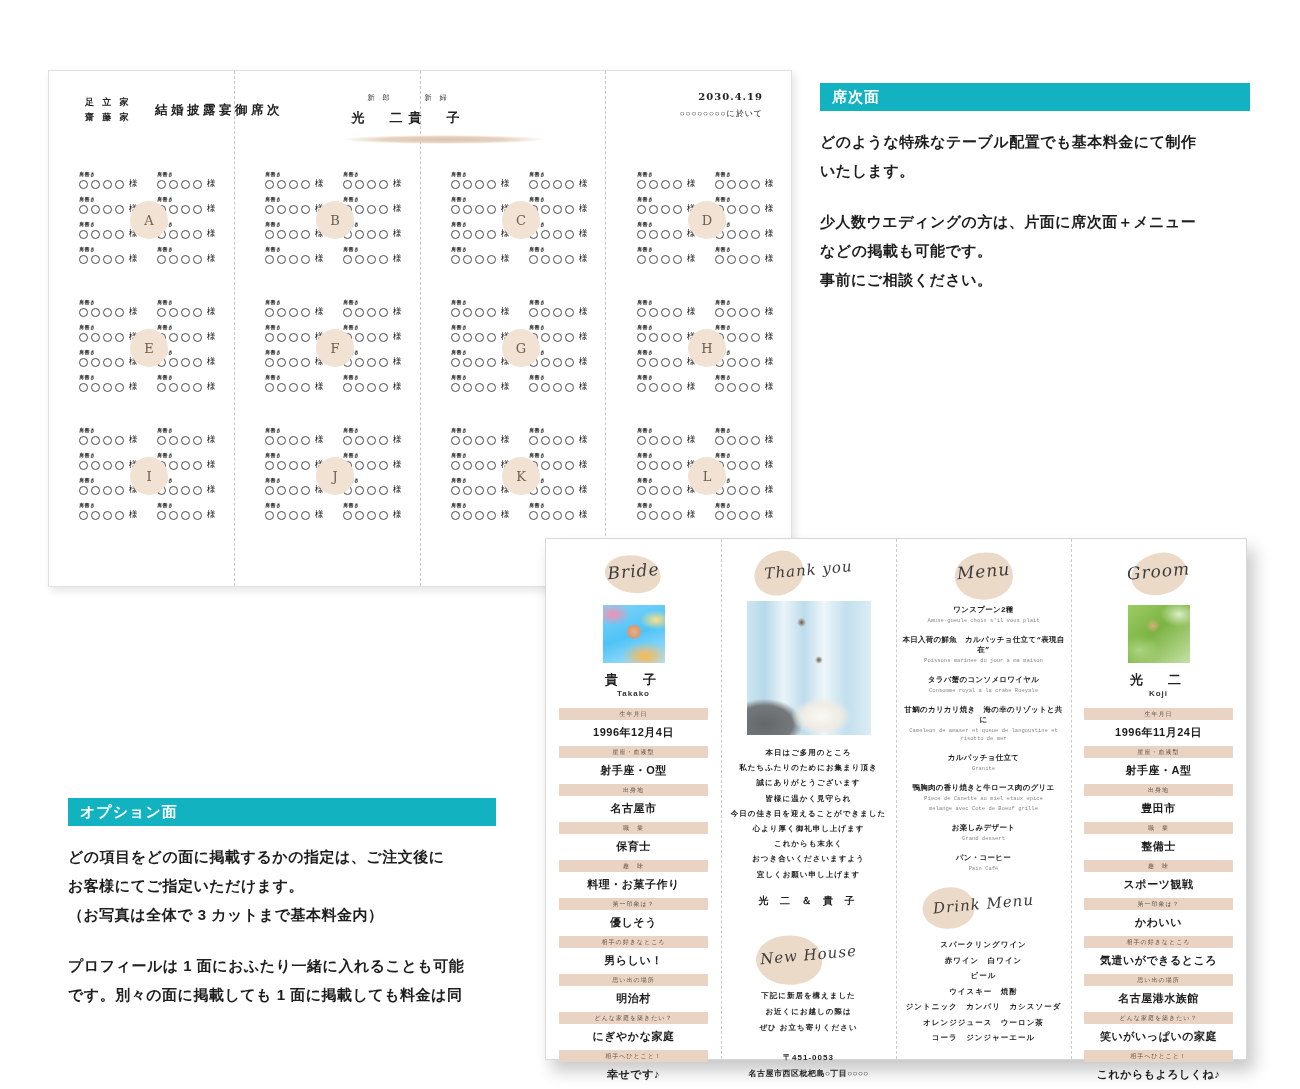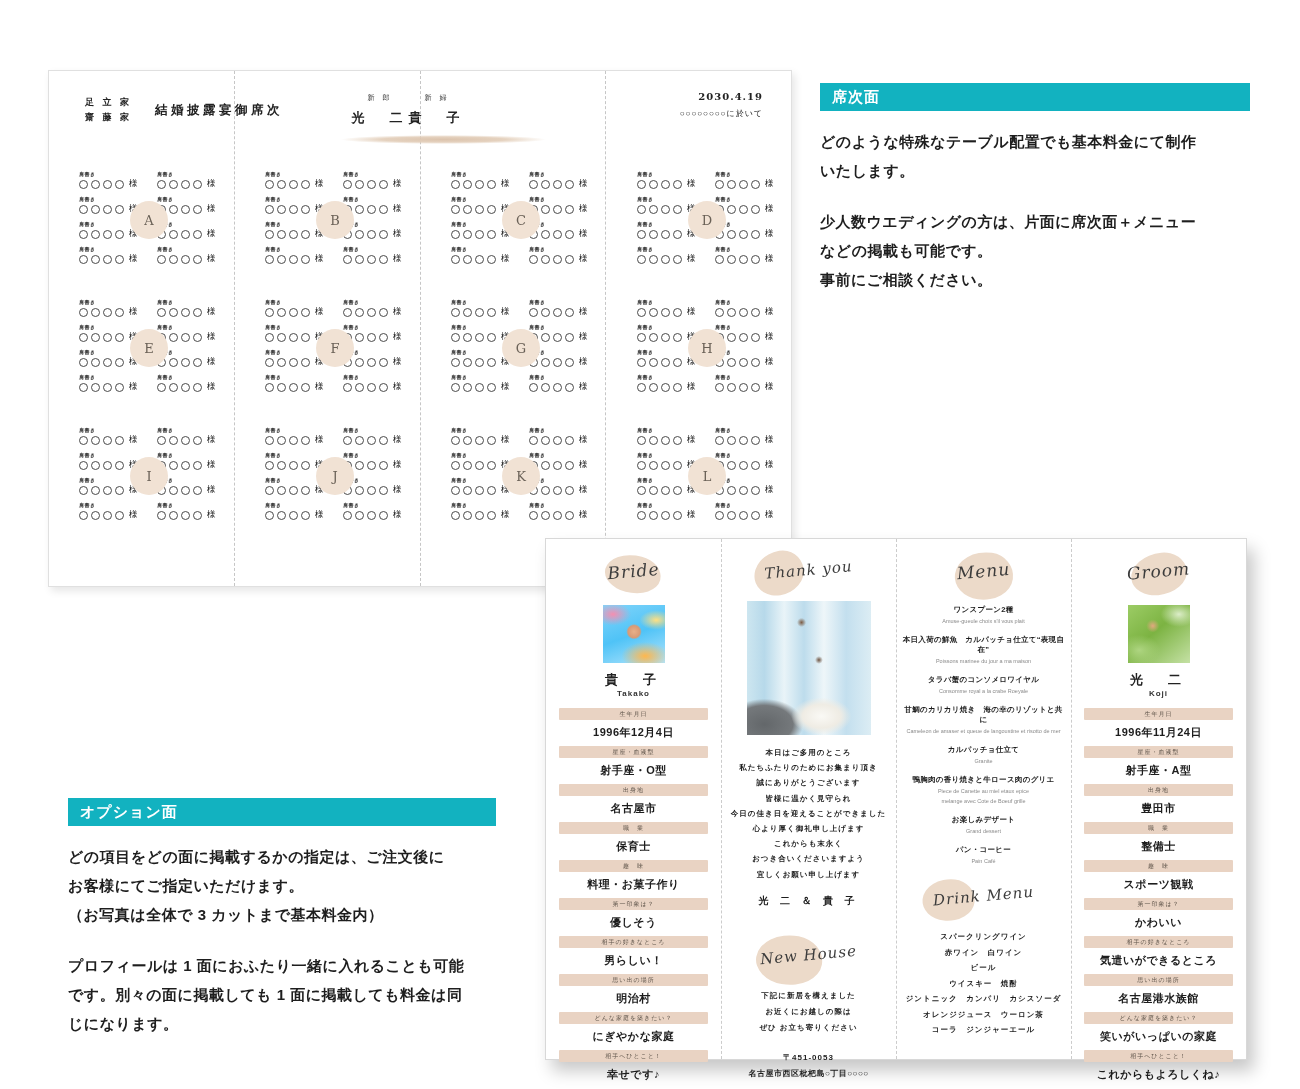--- a/index.html
+++ b/index.html
@@ -5,21 +5,21 @@
   html,body{margin:0;padding:0;background:#ffffff;}
   .canvas{position:relative;width:1300px;height:1089px;background:#fff;overflow:hidden;
           font-family:"Liberation Sans",sans-serif;color:#222;}
 
   
   .seating-page{position:absolute;left:48px;top:70px;width:742px;height:515px;background:#fff;
                 border:1px solid #e0e0e0;box-shadow:3px 4px 8px rgba(0,0,0,.10);}
   .fold-line{position:absolute;top:0;bottom:0;width:0;border-left:1px dashed #c6c6c6;}
   .fl1{left:185px}.fl2{left:371px}.fl3{left:556px}
 
-  .family-names{position:absolute;left:36px;top:24px;font-family:Liberation Sans, sans-serif;
+  .family-names{position:absolute;left:36px;top:24px;font-family:Liberation Serif, serif;
                 font-size:9px;font-weight:600;letter-spacing:3px;line-height:15px;color:#222;}
   .chart-title{position:absolute;left:106px;top:31px;font-family:"DejaVu Serif",serif;
                font-size:12.5px;font-weight:600;letter-spacing:3.5px;color:#222;}
   .couple-head{position:absolute;top:22px;width:70px;text-align:center;}
   .couple-head .cap{font-size:7px;letter-spacing:3px;font-family:"DejaVu Serif",serif;color:#333;}
   .couple-head .nm{margin-top:6px;font-size:13px;font-weight:600;letter-spacing:6px;
                    font-family:"DejaVu Serif",serif;color:#222;}
   .gh{left:296px}.bh{left:353px}
   .brush-stroke{position:absolute;left:292px;top:64px;width:205px;height:9px;border-radius:50%;
                 background:radial-gradient(ellipse closest-side,#d8bda4 0%,#e2cdb8 60%,rgba(226,205,184,0) 100%);
@@ -101,21 +101,21 @@
   .ty-lines{margin-top:2px;}
   .ty-line{font-size:7.5px;line-height:15.2px;font-weight:700;letter-spacing:1px;color:#1d1d1d;}
   .ty-names{margin-top:12px;font-size:10px;font-weight:700;letter-spacing:4px;color:#1d1d1d;
             font-family:"DejaVu Serif",serif;}
   .nh-wrap{margin-top:28px;}
   .nh-lines{margin-top:6px;}
   .nh-line{font-size:7.5px;line-height:16px;font-weight:700;letter-spacing:1px;color:#1d1d1d;}
   .nh-postal{margin-top:16px;font-size:8px;font-weight:700;letter-spacing:1px;color:#1d1d1d;}
   .nh-address{margin-top:5px;font-size:8px;font-weight:700;letter-spacing:.5px;color:#1d1d1d;}
 
-  .menu-items{margin-top:8px;padding:0 6px;}
+  .menu-items{margin-top:8px;padding:0 6px;font-family:Liberation Mono, monospace;}
   .menu-item{margin-bottom:10px;}
   .menu-jp{font-size:7.5px;line-height:10px;font-weight:700;color:#1d1d1d;letter-spacing:.3px;}
   .menu-fr{font-size:5.5px;line-height:8px;color:#8a8a8a;margin-top:2px;}
   .drink-list{margin-top:6px;}
   .drink-line{font-size:7.5px;line-height:15.5px;font-weight:700;letter-spacing:1px;color:#1d1d1d;}
 </style>
 </head>
 <body>
 
 <div class="canvas">
@@ -1213,21 +1213,20 @@
     <div class="info-header">オプション面</div>
     <div class="info-body" id="option-paras">
         <div class="info-para">
           <div class="info-line">どの項目をどの面に掲載するかの指定は、ご注文後に</div>
           <div class="info-line">お客様にてご指定いただけます。</div>
           <div class="info-line">（お写真は全体で 3 カットまで基本料金内）</div>
         </div>
         <div class="info-para">
           <div class="info-line">プロフィールは 1 面におふたり一緒に入れることも可能</div>
           <div class="info-line">です。別々の面に掲載しても 1 面に掲載しても料金は同</div>
-          <div class="info-line">じになります。</div>
         </div>
       </div>
   </div>
 
   <div class="profile-page">
     <div class="pp-fold pf1"></div>
     <div class="pp-fold pf2"></div>
     <div class="pp-fold pf3"></div>
 
     <div class="pp-panel pn1">

